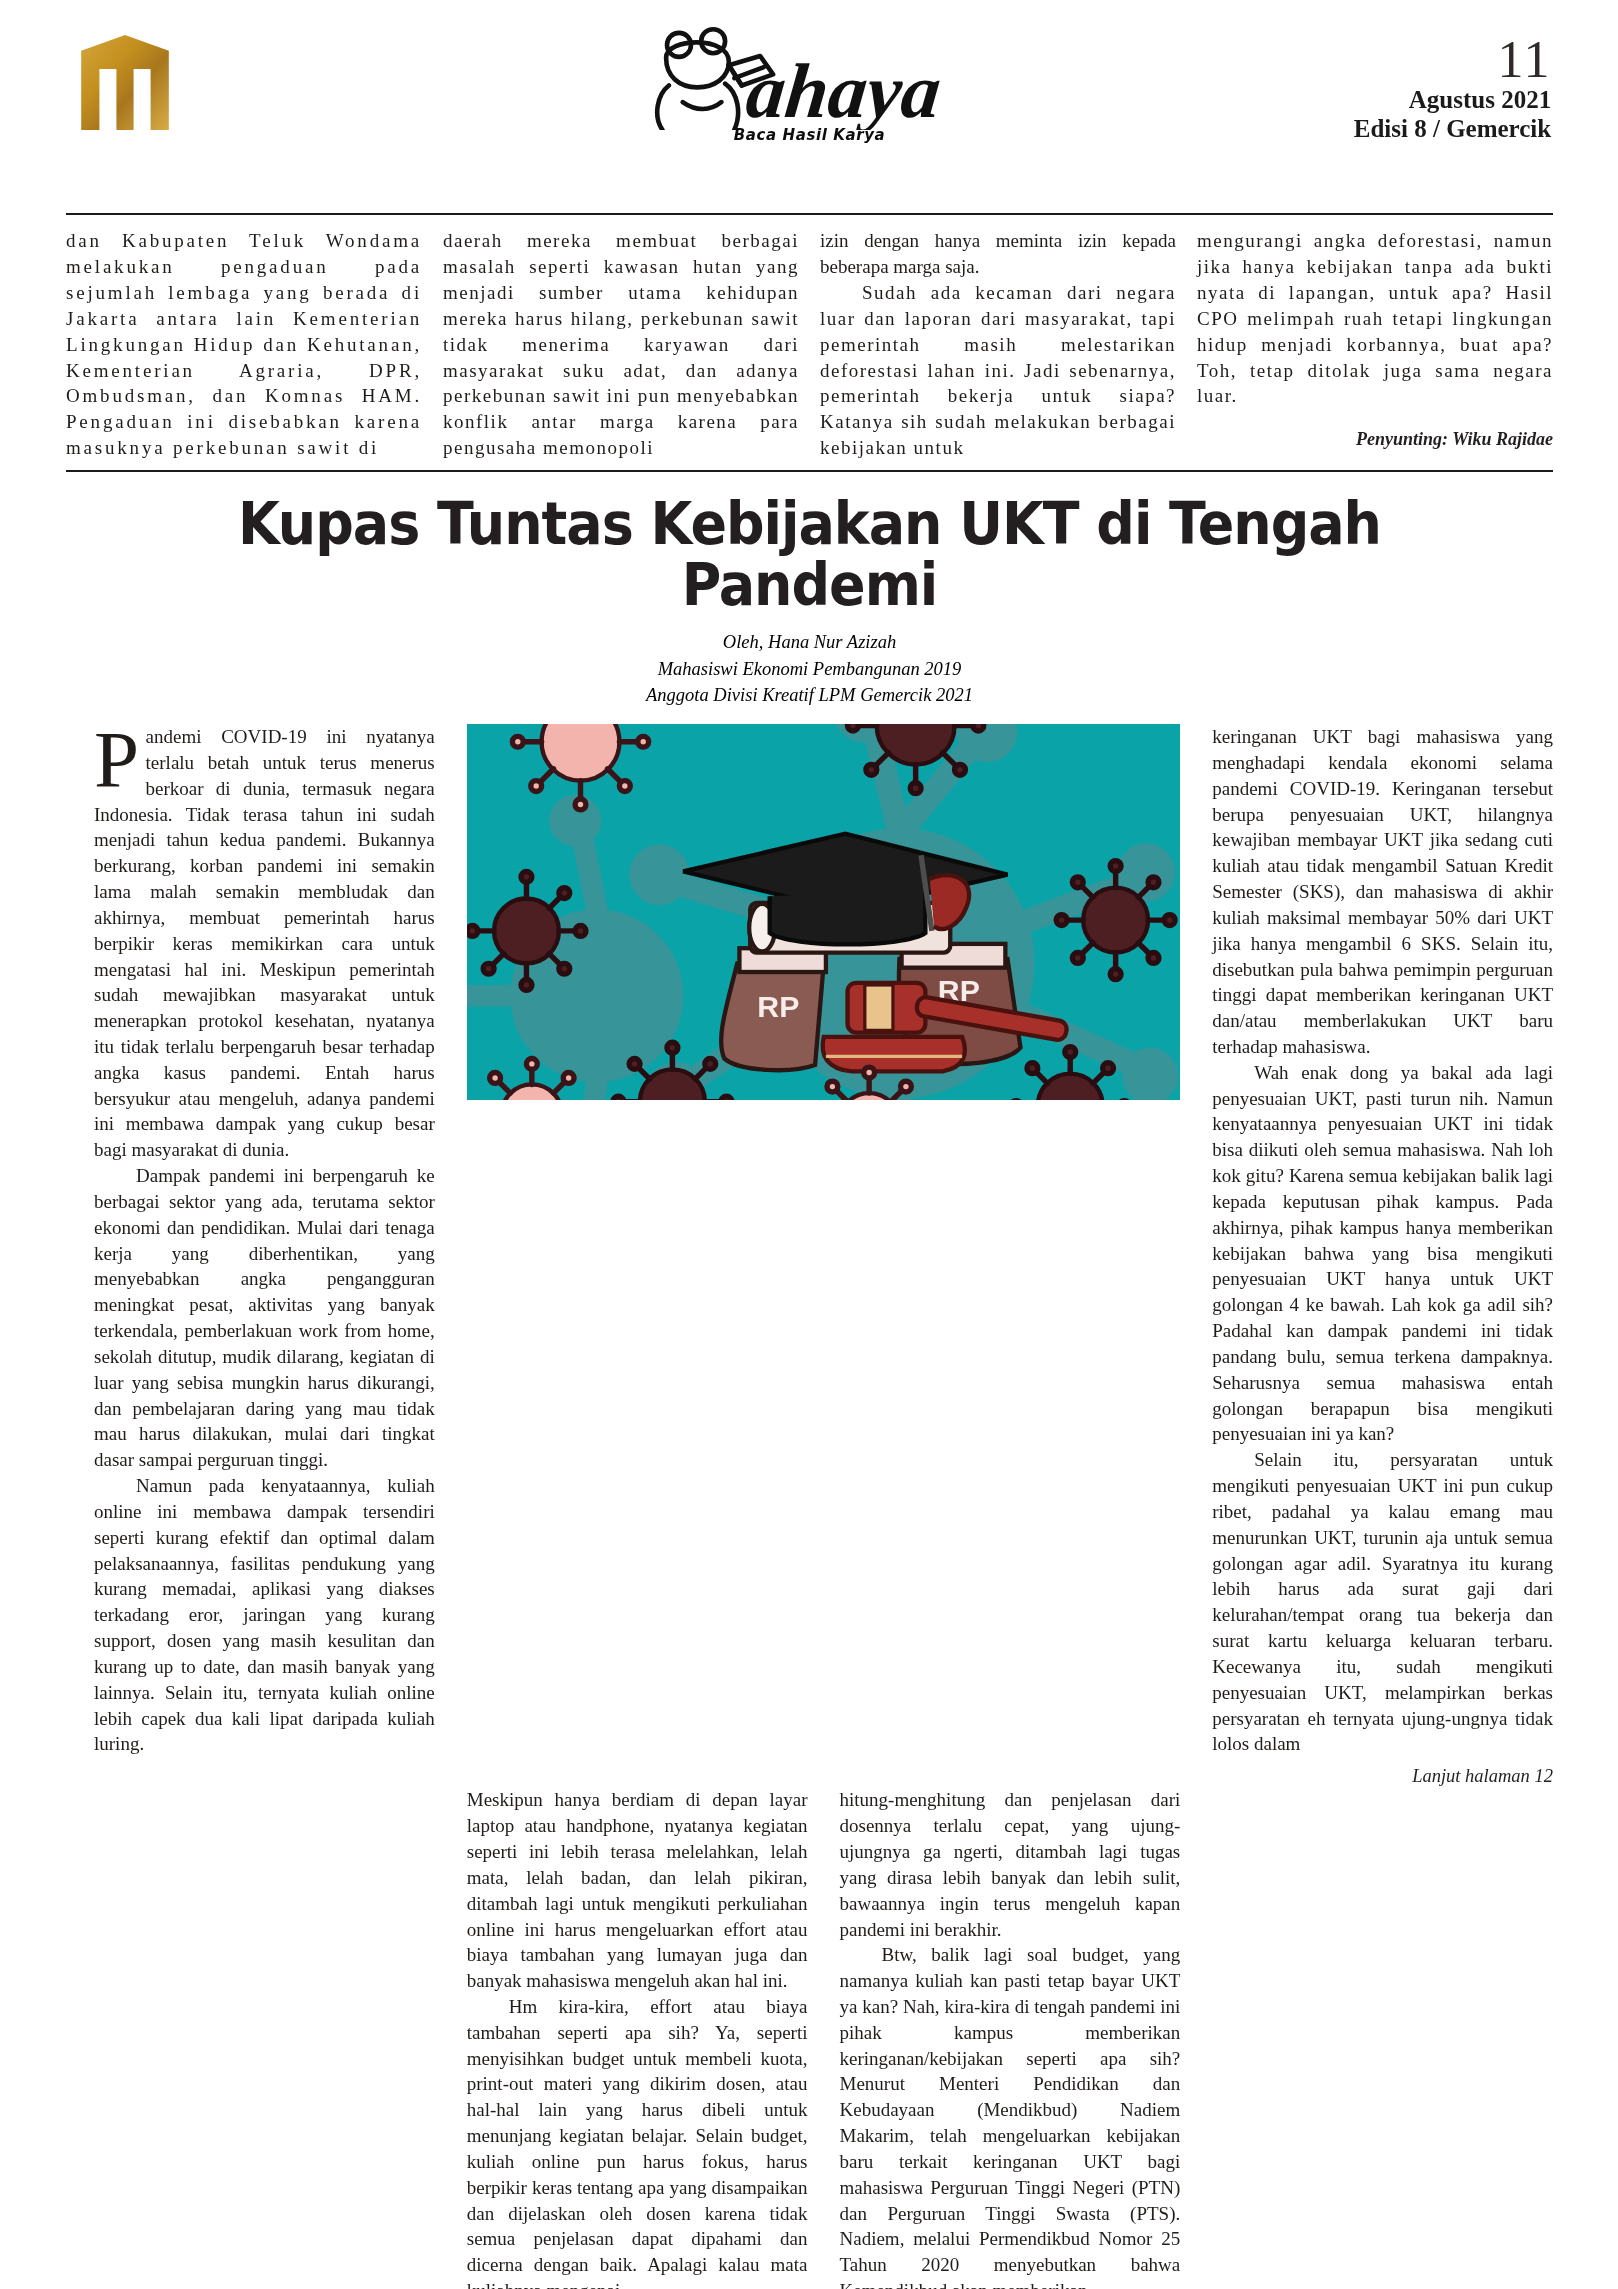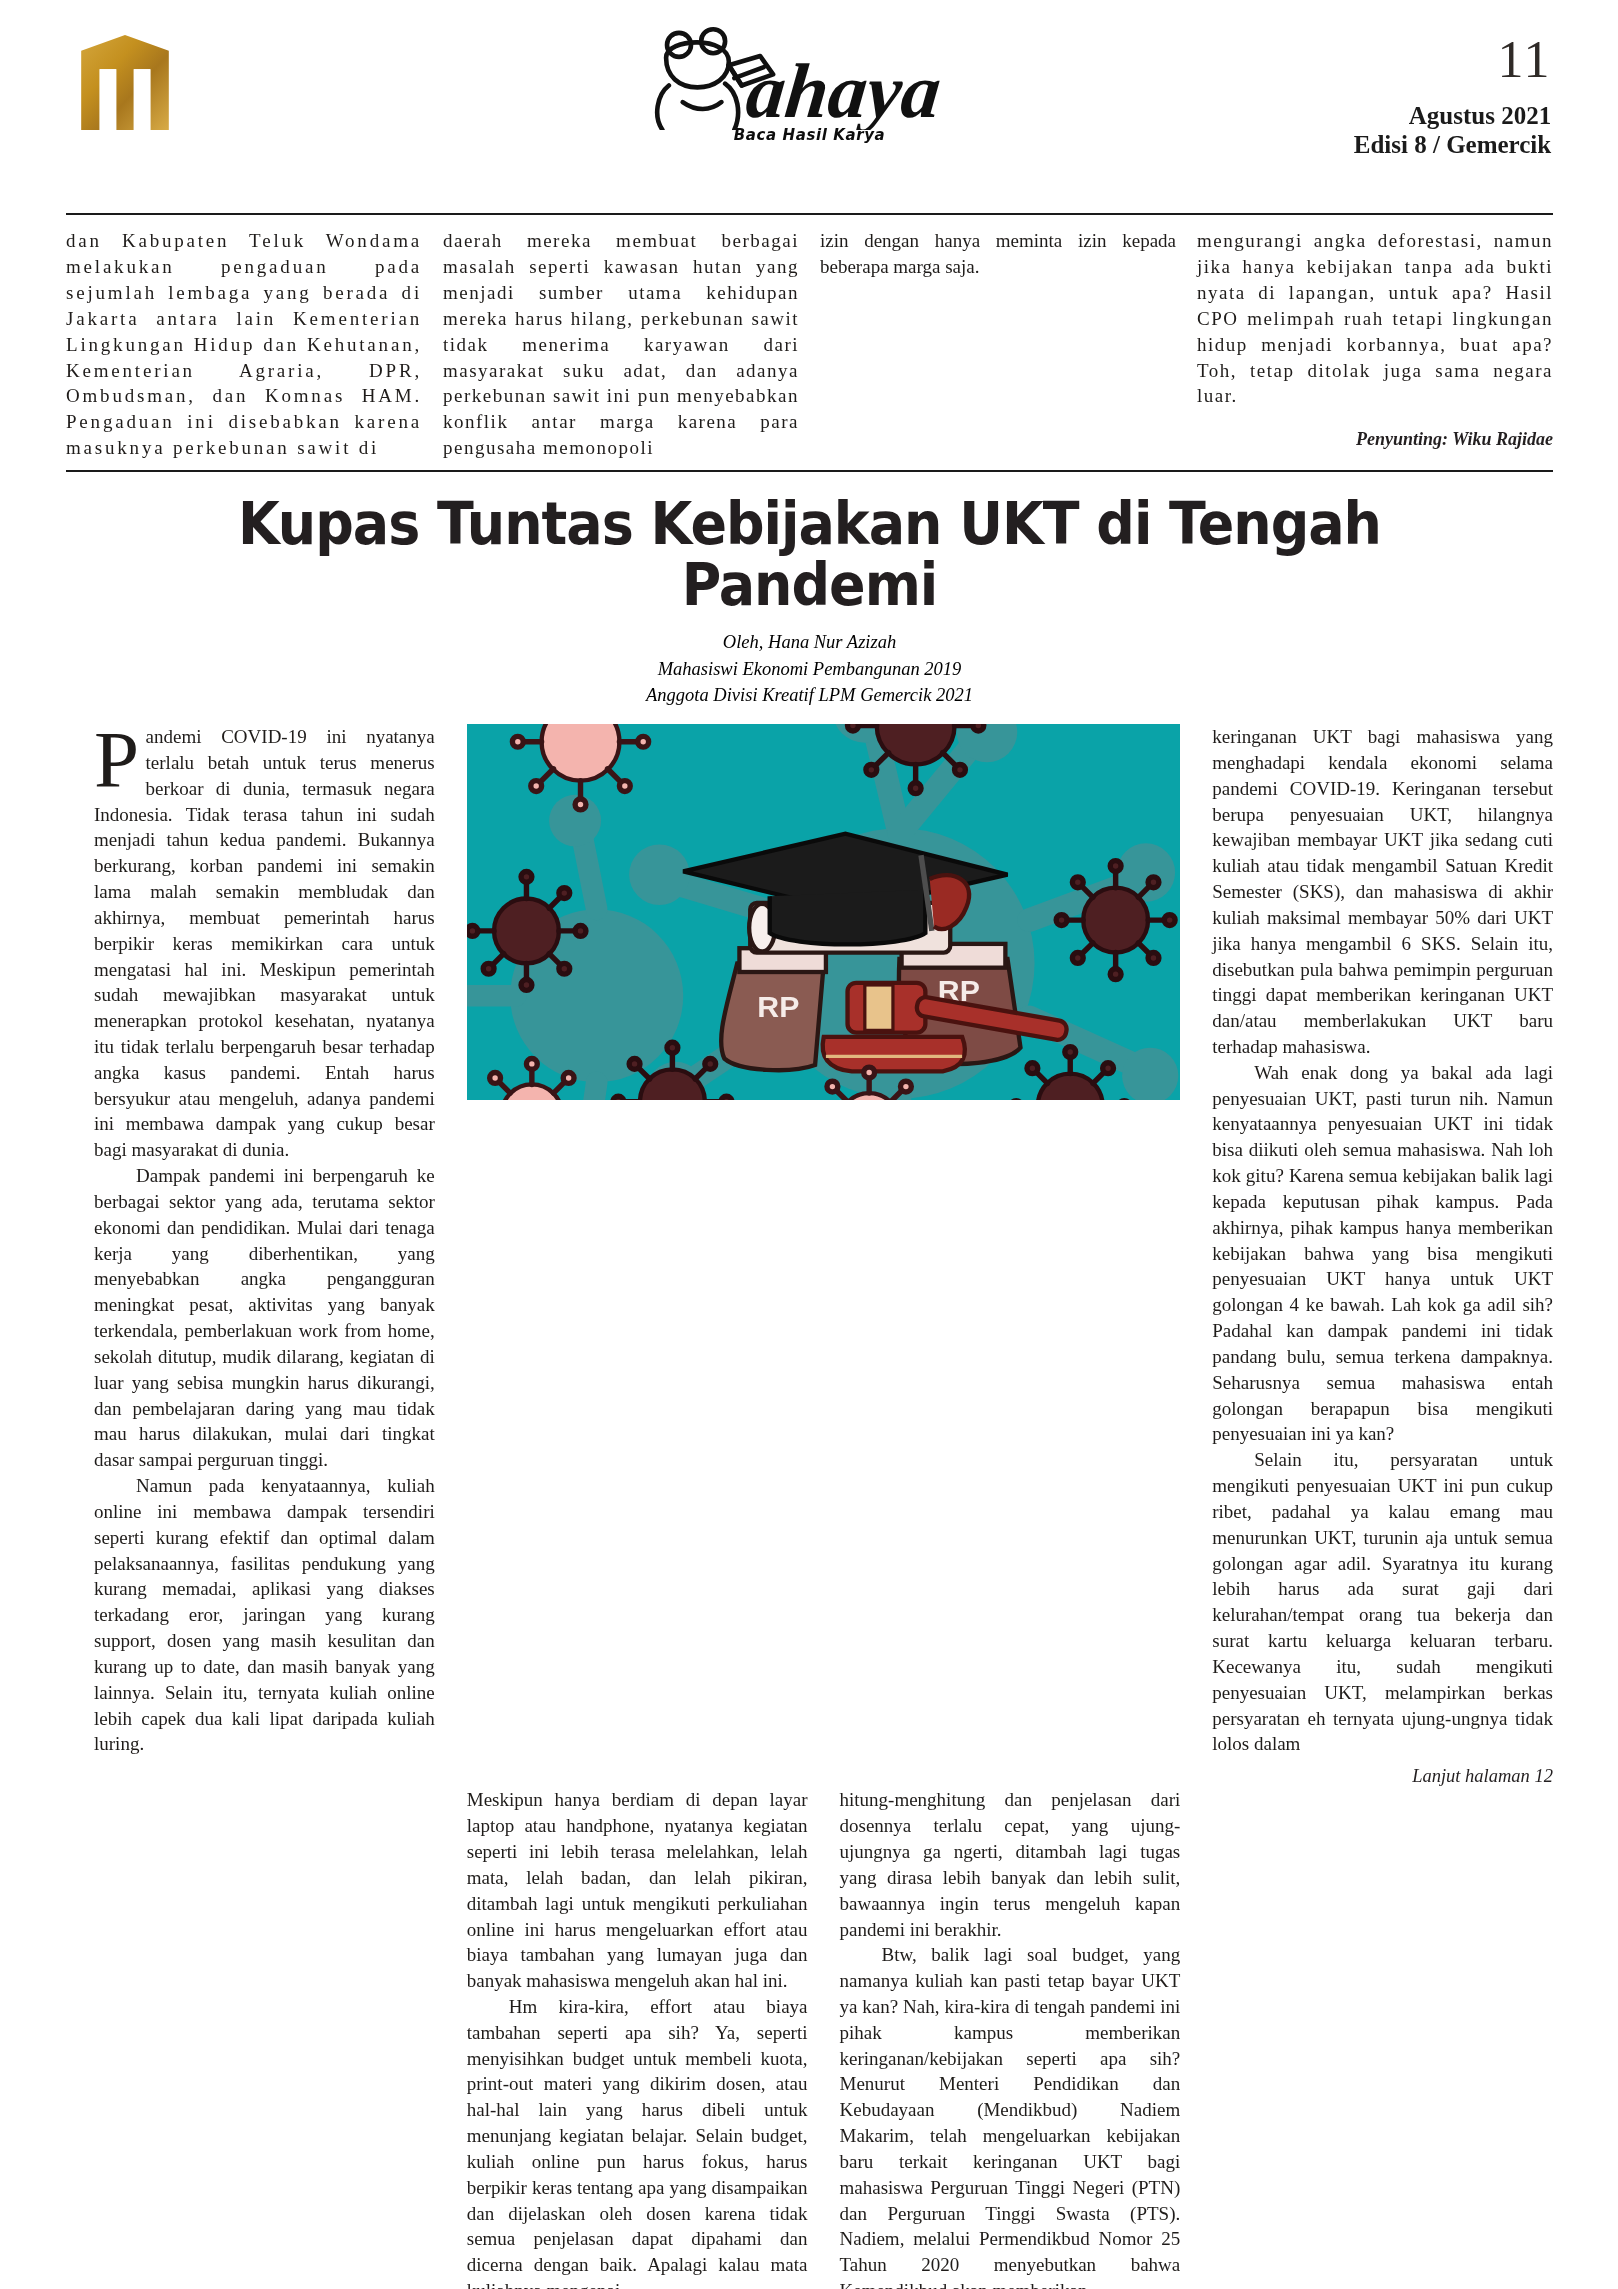--- a/index.html
+++ b/index.html
@@ -77,21 +77,21 @@
     line-height: 0.95;
     color: #2f2a27;
     letter-spacing: 1.8px;
   }
   .issue-line {
     font-family: "Liberation Serif", serif;
     font-weight: bold;
     font-size: 25px;
     line-height: 1.22;
     color: #1b1b1b;
-    margin-top: 17px;
+    margin-top: 1px;
   }
 
   .rule-thick {
     border-top: 2.8px solid #1a1a1a;
     margin: 7.4px 0 0 0;
   }
 
   
   .col-text {
     font-size: 19px;
@@ -259,20 +259,21 @@
 
     <div class="brief-col">
       <div class="col-text">
         <p class="loose">daerah mereka membuat berbagai masalah seperti kawasan hutan yang menjadi sumber utama kehidupan mereka harus hilang, perkebunan sawit tidak menerima karyawan dari masyarakat suku adat, dan adanya perkebunan sawit ini pun menyebabkan konflik antar marga karena para pengusaha memonopoli</p>
       </div>
     </div>
 
     <div class="brief-col">
       <div class="col-text">
         <p>izin dengan hanya meminta izin kepada beberapa marga saja.</p>
+        <p class="indent loose">Sudah ada kecaman dari negara luar dan laporan dari masyarakat, tapi pemerintah masih melestarikan deforestasi lahan ini. Jadi sebenarnya, pemerintah bekerja untuk siapa? Katanya sih sudah melakukan berbagai kebijakan untuk</p>
       </div>
     </div>
 
     <div class="brief-col">
       <div class="col-text">
         <p class="loose">mengurangi angka deforestasi, namun jika hanya kebijakan tanpa ada bukti nyata di lapangan, untuk apa? Hasil CPO melimpah ruah tetapi lingkungan hidup menjadi korbannya, buat apa? Toh, tetap ditolak juga sama negara luar.</p>
       </div>
       <div class="byline-editor">Penyunting: Wiku Rajidae</div>
     </div>
   </div>

